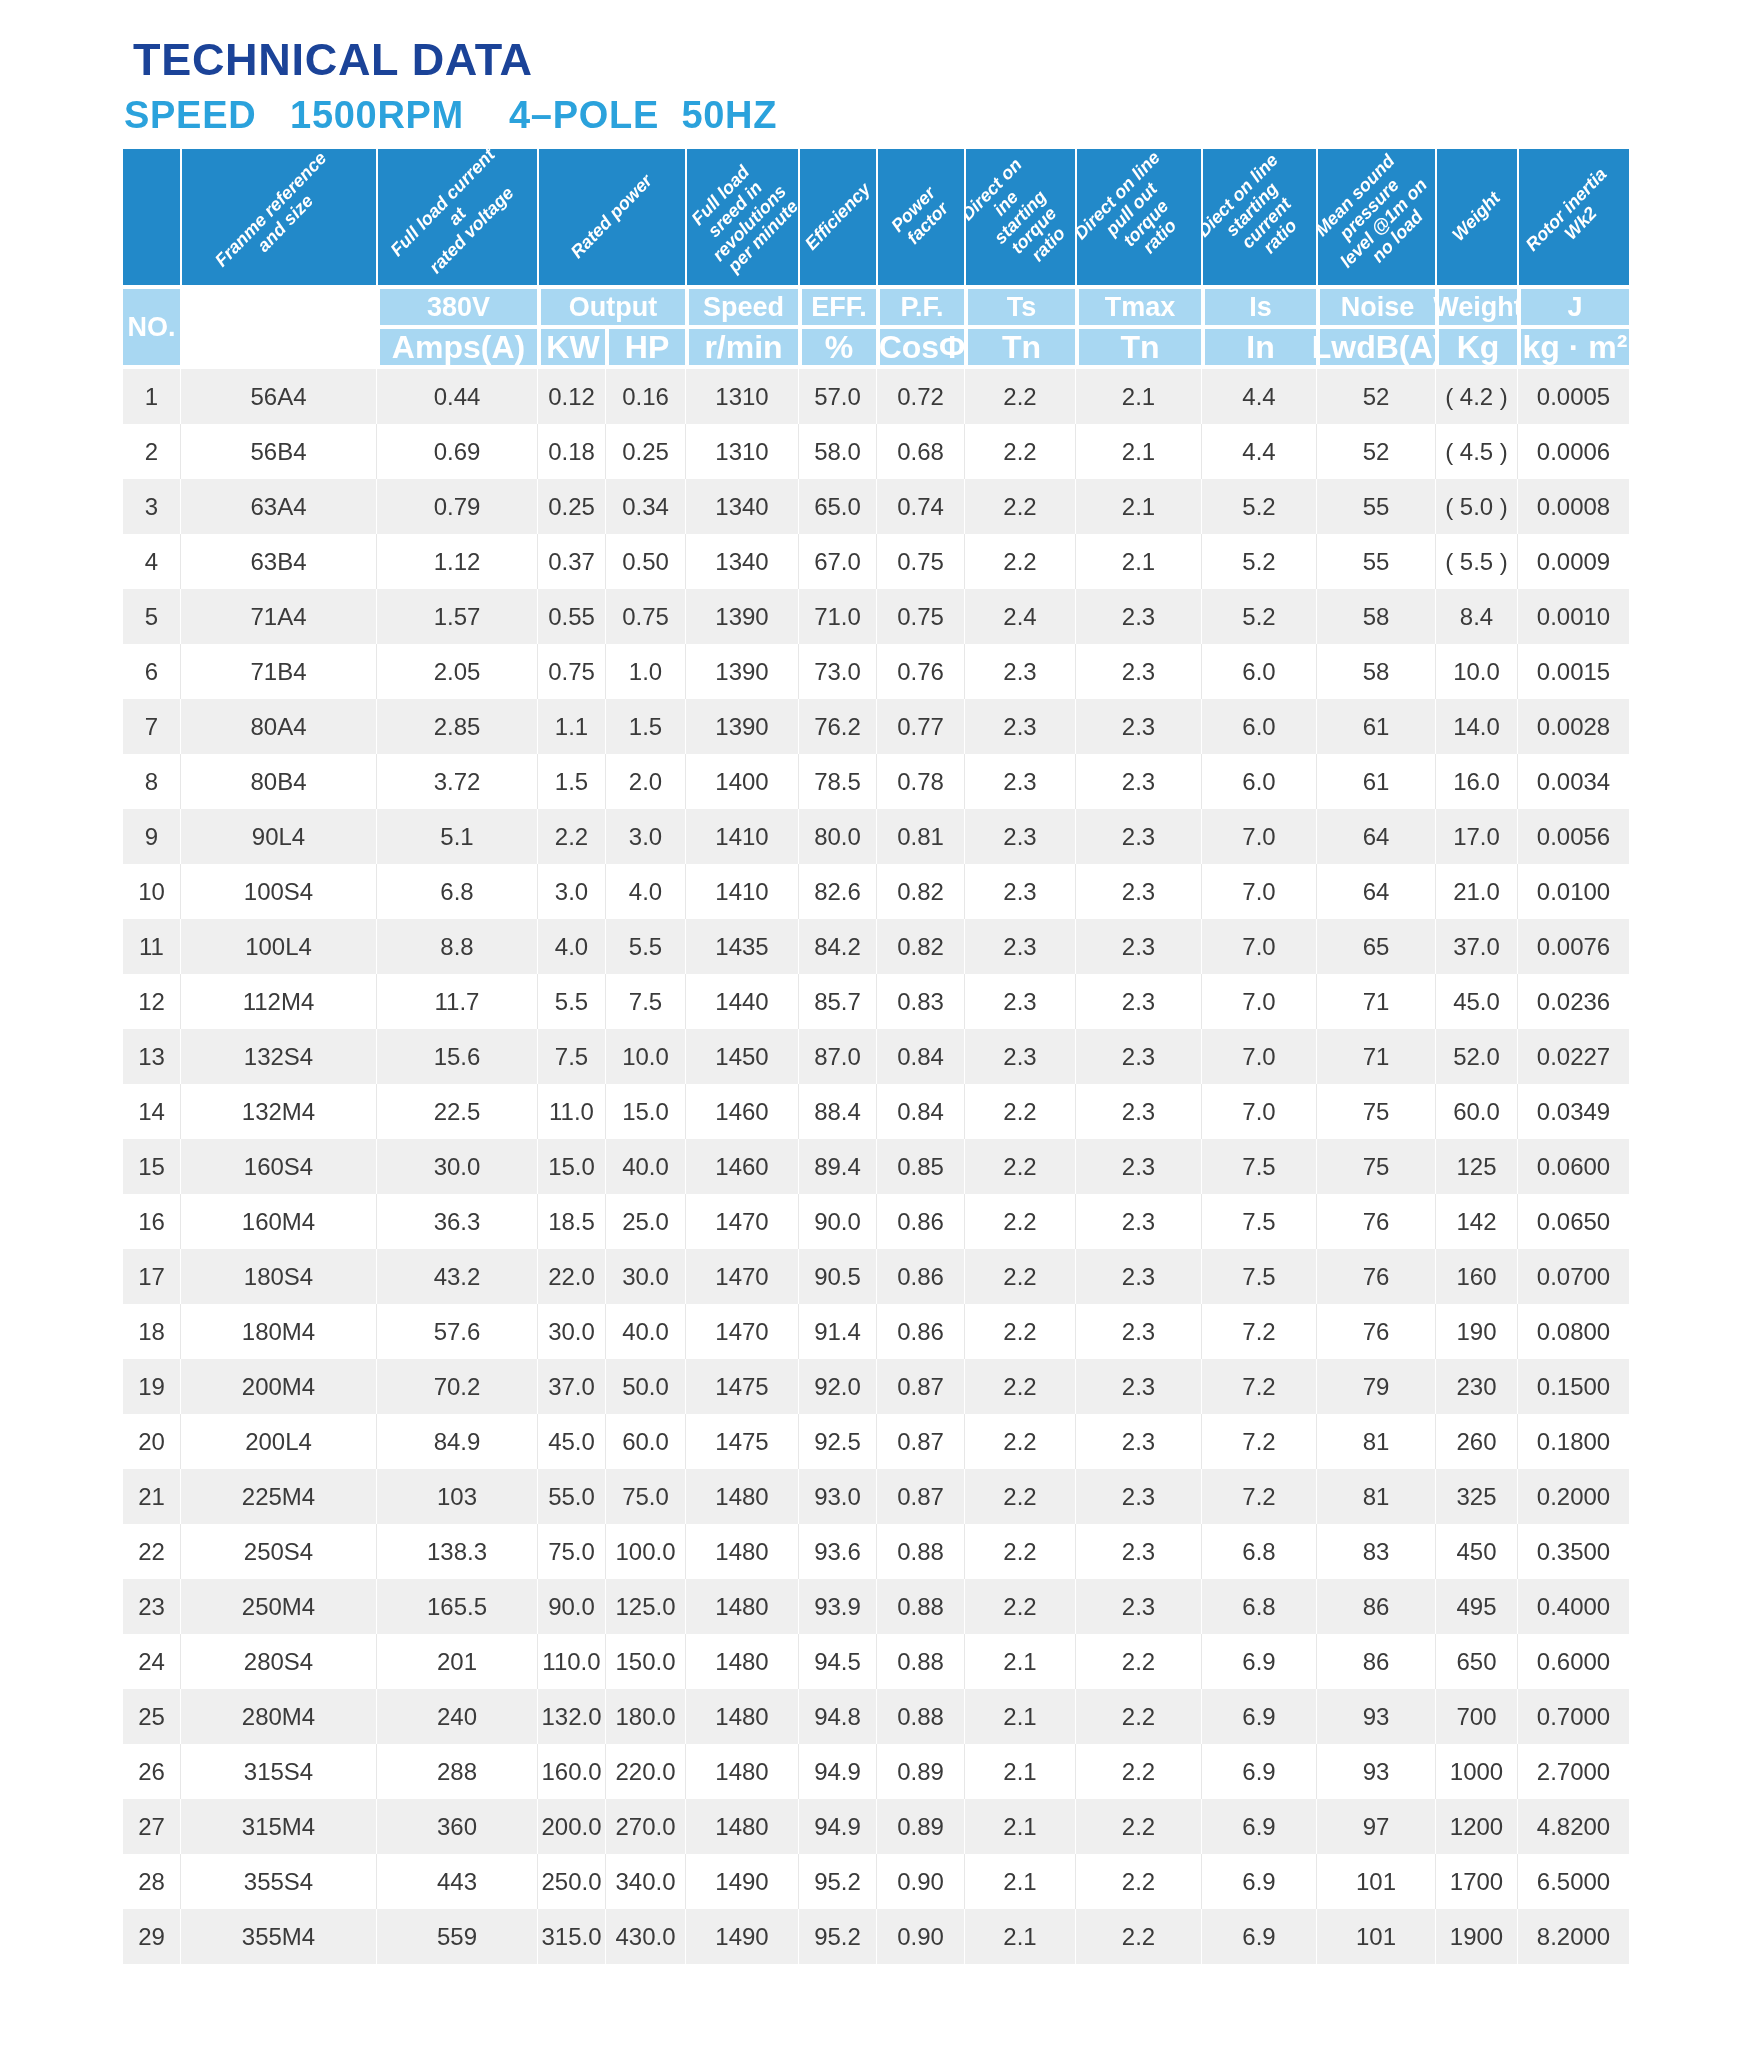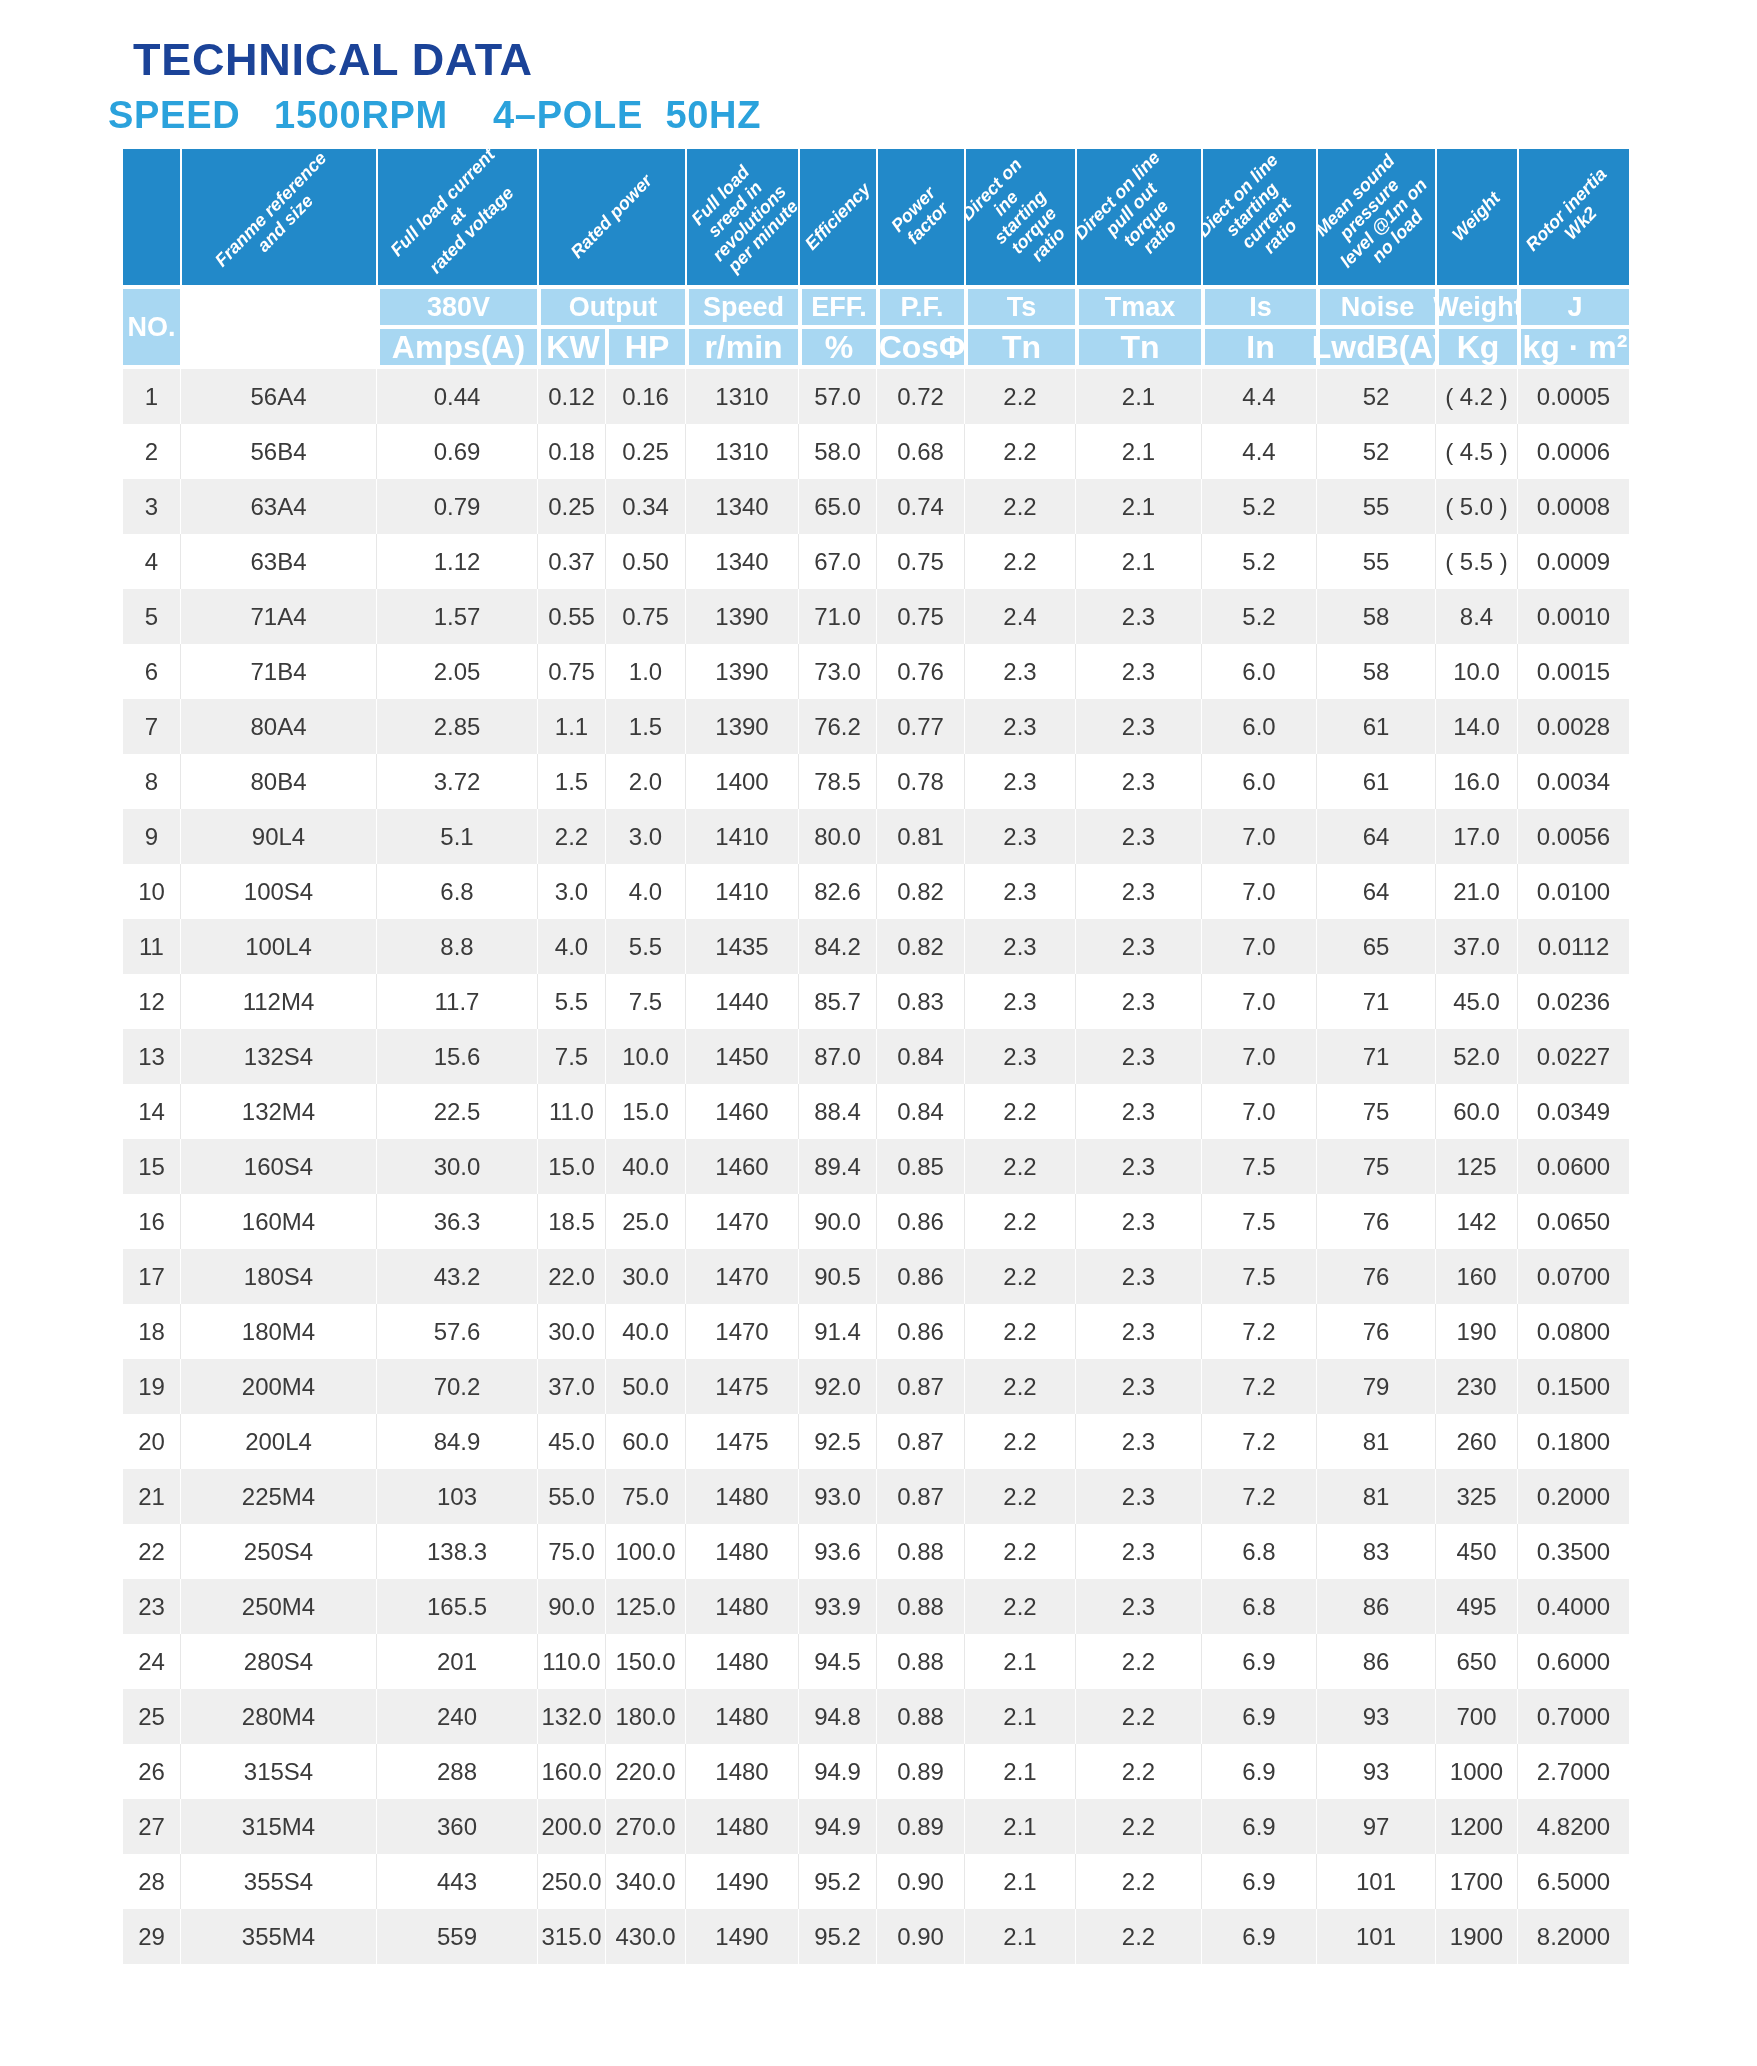--- a/index.html
+++ b/index.html
@@ -10,21 +10,21 @@
   }
   .page { position:absolute; inset:0; }
 
   
   .title {
     position:absolute; left:124px; top:34px;
     font-size:45px; font-weight:bold; letter-spacing:0.7px;
     color:#1b4398; white-space:pre;margin-left:9px;
   }
   .subtitle {
-    position:absolute; left:108px; top:94px;
+    position:absolute; left:124px; top:94px;
     font-size:38px; font-weight:bold; letter-spacing:0.7px;
     color:#2ba2dc; white-space:pre;
   }
 
   
   .table { position:absolute; left:123px; top:149px; width:1505px; }
   .grid-cols {
     display:grid;
     grid-template-columns:57px 196px 161px 68px 80px 113px 78px 88px 111px 126px 115px 119px 82px 112px;
   }
@@ -307,21 +307,21 @@
         <div class="cell c3 shade">4.0</div>
         <div class="cell c4 shade">5.5</div>
         <div class="cell c5 shade">1435</div>
         <div class="cell c6 shade">84.2</div>
         <div class="cell c7 shade">0.82</div>
         <div class="cell c8 shade">2.3</div>
         <div class="cell c9 shade">2.3</div>
         <div class="cell c10 shade">7.0</div>
         <div class="cell c11 shade">65</div>
         <div class="cell c12 shade">37.0</div>
-        <div class="cell c13 shade">0.0112</div>
+        <div class="cell c13 shade">0.0076</div>
         <div class="cell c0">12</div>
         <div class="cell c1">112M4</div>
         <div class="cell c2">11.7</div>
         <div class="cell c3">5.5</div>
         <div class="cell c4">7.5</div>
         <div class="cell c5">1440</div>
         <div class="cell c6">85.7</div>
         <div class="cell c7">0.83</div>
         <div class="cell c8">2.3</div>
         <div class="cell c9">2.3</div>

